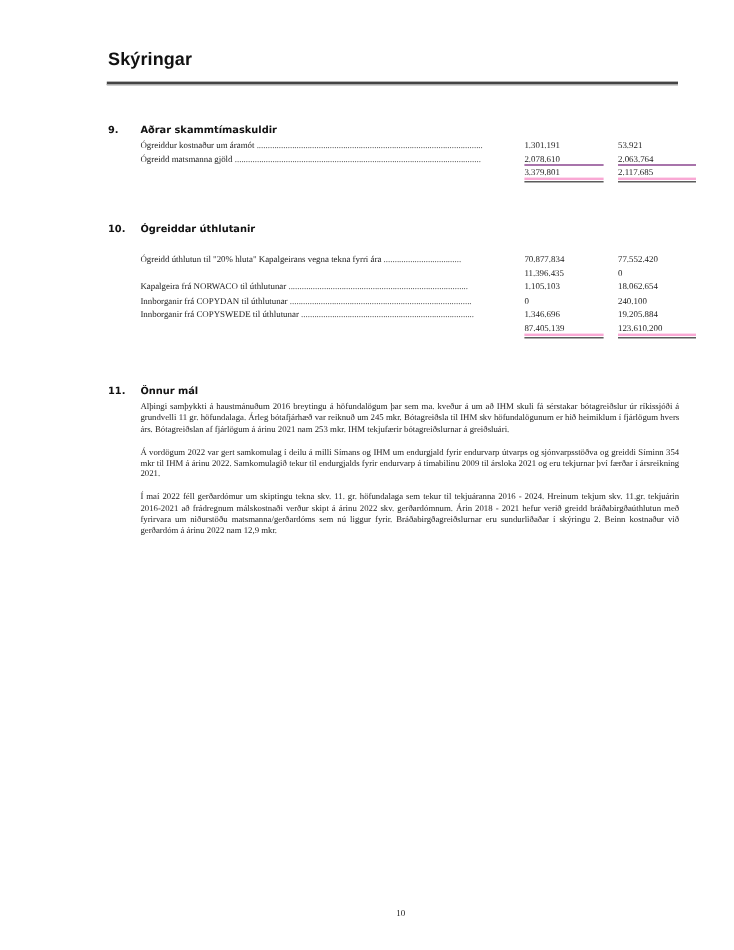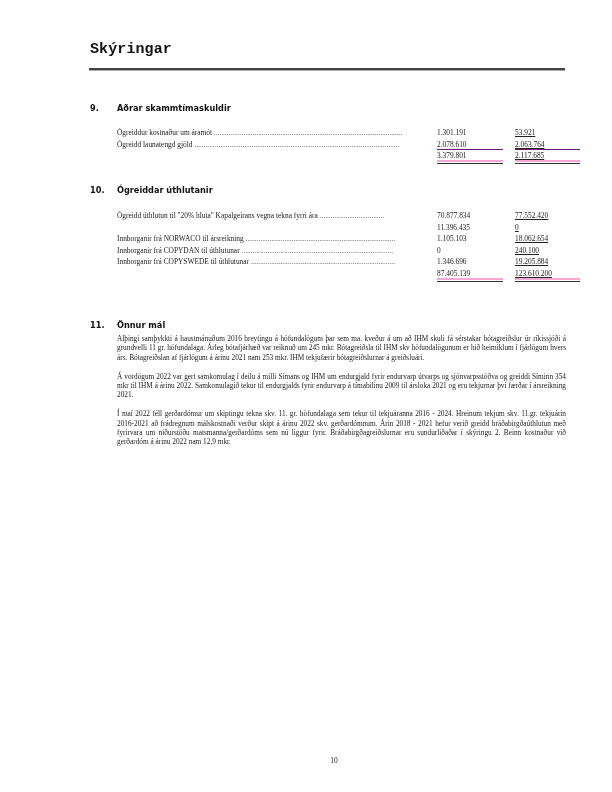--- a/index.html
+++ b/index.html
@@ -1,19 +1,19 @@
 <!DOCTYPE html>
 <html><head>
 <meta charset="utf-8">
 <style>
   html, body { margin: 0; padding: 0; background: #ffffff; }
   body { width: 612px; height: 792px; position: relative; overflow: hidden; color: #1a1a1a; }
   .page-header-title {
     position: absolute; left: 90px; top: 41px;
-    font-family: Liberation Mono, monospace; font-size: 15px; font-weight: bold; color: #111;
+    font-family: Liberation Sans, sans-serif; font-size: 15px; font-weight: bold; color: #111;
     letter-spacing: 0.1px;
   }
   .page-header-rule {
     position: absolute; left: 89px; top: 68px; width: 476px; height: 2px;
     background: #444; border-bottom: 1px solid #aaa;
   }
   .section { position: absolute; left: 90px; width: 476px; }
   .section-head {
     font-family: "DejaVu Sans", sans-serif; font-size: 8.2px; font-weight: bold; color: #111;
     height: 12px; position: relative;
@@ -26,21 +26,21 @@
     font-family: "Liberation Serif", serif; font-size: 7.4px; color: #222;
   }
   .fin-label {
     position: absolute; left: 0; top: 0; width: 318px; white-space: nowrap; overflow: hidden;
   }
   .fin-label .dots { color: #444; }
   .val {
     position: absolute; top: 0; text-align: left; white-space: nowrap;
   }
   .val.c1 { left: 320px; width: 66px; }
-  .val.c2 { left: 398px; width: 65px; text-decoration: underline; }
+  .val.c2 { left: 398px; width: 65px; }
   .val.ul { border-bottom: 1px solid #701a75; }
   .total-row .val { border-bottom: 2px solid #f9a8d4; }
   .total-row .val::after {
     content: ""; position: absolute; left: 0; right: 0; bottom: -4px; border-bottom: 1px solid #333;
   }
   .para {
     font-family: "Liberation Serif", serif; font-size: 7.3px; line-height: 9.4px; color: #222;
     text-align: justify; margin: 0 0 9.4px 0;
   }
   .paras { position: absolute; left: 27px; width: 449px; top: 14px; }
@@ -53,28 +53,28 @@
 <body>
 
 <div class="page-header-title">Skýringar</div>
 <div class="page-header-rule"></div>
 
 <div class="section" style="top:103px;">
   <div class="section-head">
     <span class="section-num">9.</span>
     <span class="section-title">Aðrar skammtímaskuldir</span>
   </div>
-  <div class="fin-table" style="top:25px;">
+  <div class="fin-table" style="top:13px;">
     <div class="fin-row">
       <span class="fin-label"><span>Ógreiddur kostnaður um áramót</span><span class="dots"> ......................................................................................................</span></span>
       <span class="val c1">1.301.191</span>
       <span class="val c2">53.921</span>
     </div>
     <div class="fin-row">
-      <span class="fin-label"><span>Ógreidd launatengd gjöld</span><span class="dots">  ...............................................................................................................</span></span>
+      <span class="fin-label"><span>Ógreidd matsmanna gjöld</span><span class="dots">  ...............................................................................................................</span></span>
       <span class="val c1 ul">2.078.610</span>
       <span class="val c2 ul">2.063.764</span>
     </div>
     <div class="fin-row total-row">
       <span class="val c1">3.379.801</span>
       <span class="val c2">2.117.685</span>
     </div>
   </div>
 </div>
 
@@ -87,21 +87,21 @@
     <div class="fin-row">
       <span class="fin-label"><span>Ógreidd úthlutun til "20% hluta" Kapalgeirans vegna tekna fyrri ára</span><span class="dots"> ...................................</span></span>
       <span class="val c1">70.877.834</span>
       <span class="val c2">77.552.420</span>
     </div>
     <div class="fin-row">
       <span class="val c1">11.396.435</span>
       <span class="val c2">0</span>
     </div>
     <div class="fin-row">
-      <span class="fin-label"><span>Innborganir frá NORWACO til ársreikning</span><span class="dots"> .................................................................................</span></span>
+      <span class="fin-label"><span>Kapalgeira frá NORWACO til úthlutunar</span><span class="dots"> .................................................................................</span></span>
       <span class="val c1">1.105.103</span>
       <span class="val c2">18.062.654</span>
     </div>
     <div class="fin-row">
       <span class="fin-label"><span>Innborganir frá COPYDAN til úthlutunar</span><span class="dots"> ..................................................................................</span></span>
       <span class="val c1">0</span>
       <span class="val c2">240.100</span>
     </div>
     <div class="fin-row">
       <span class="fin-label"><span>Innborganir frá COPYSWEDE til úthlutunar</span><span class="dots"> ..............................................................................</span></span>

